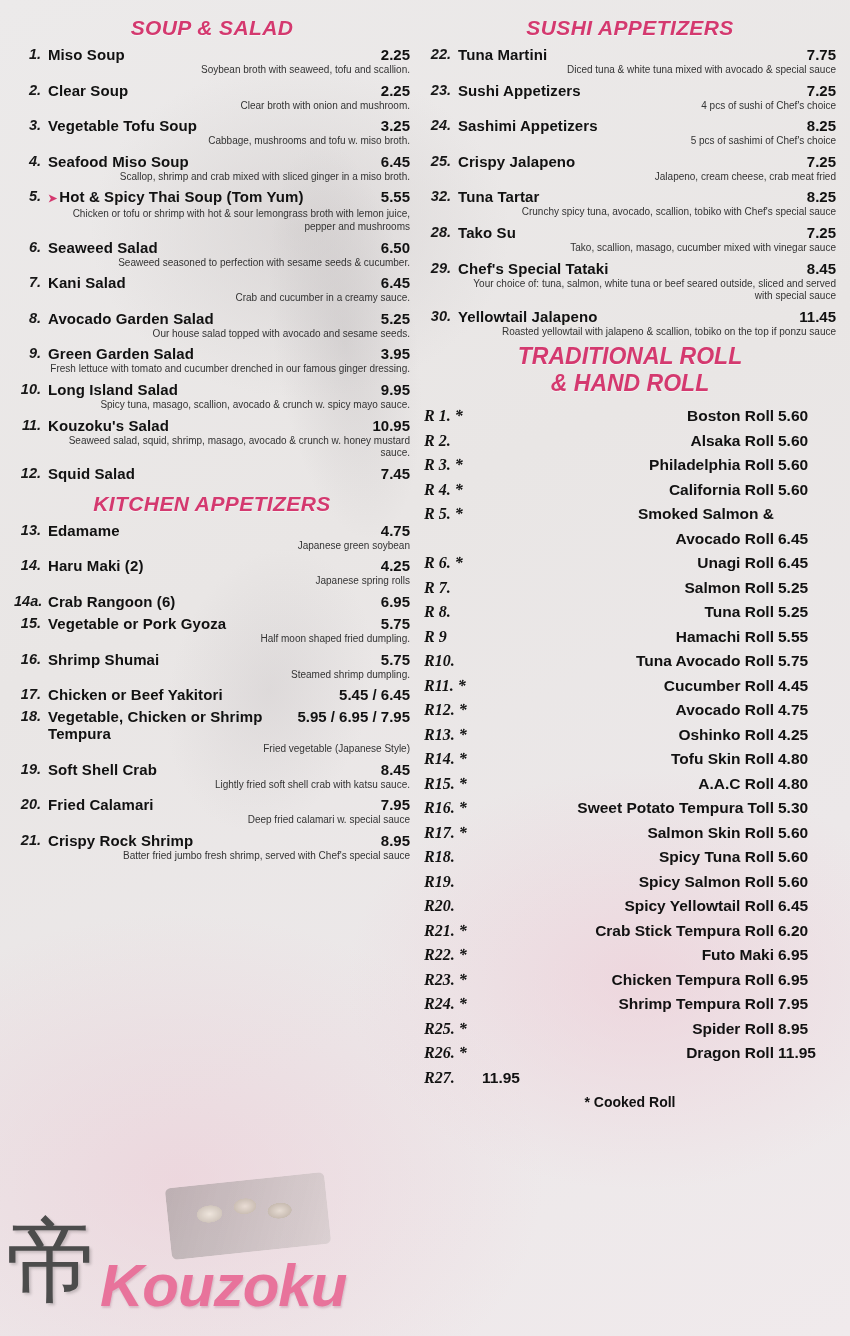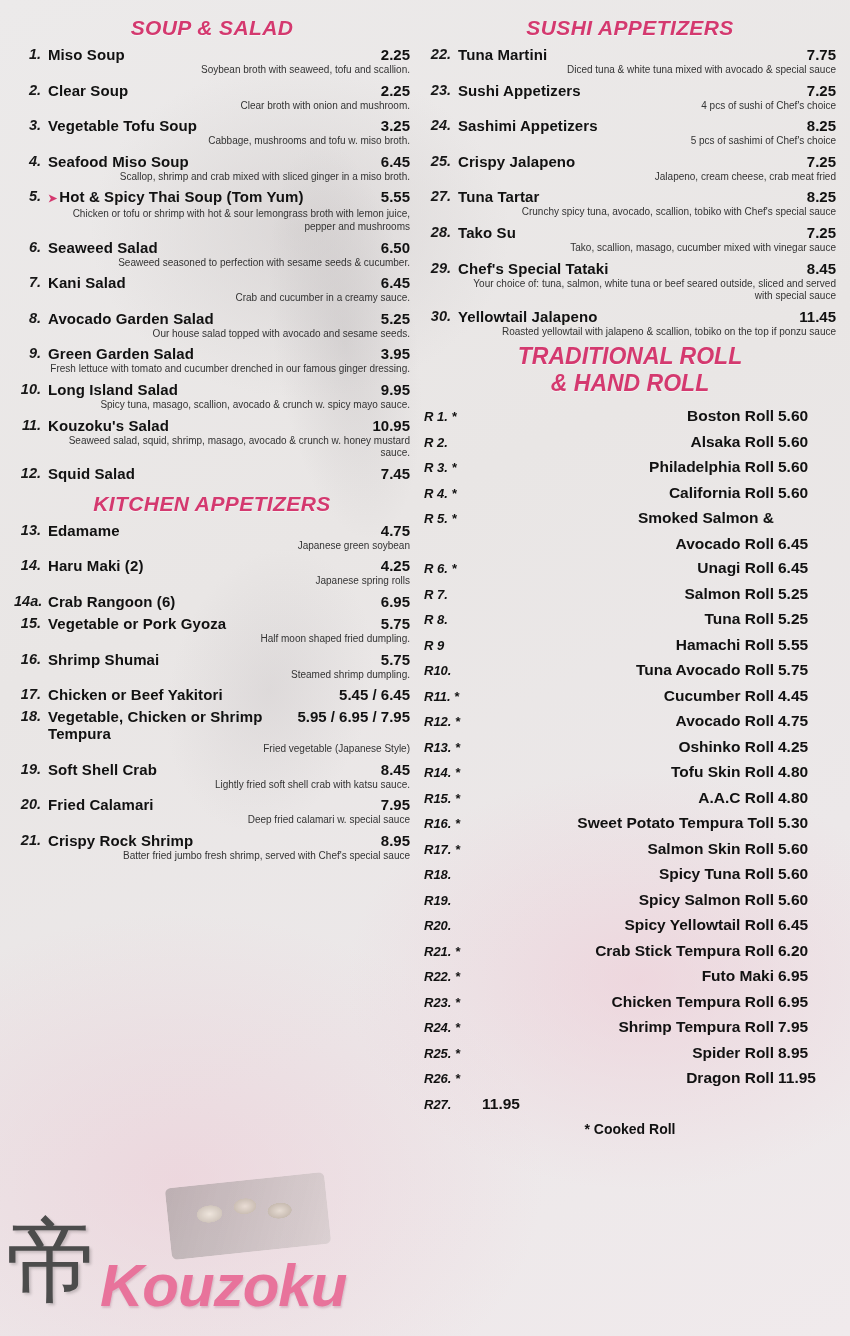--- a/index.html
+++ b/index.html
@@ -82,21 +82,21 @@
   .spicy {
     color:#d4396f; font-size:11px; margin-right:2px;
   }
 
   
   .roll-row {
     display:flex; align-items:baseline;
     font-size:15.5px; font-weight:bold; color:#111;
     margin-bottom:7.5px; line-height:17px;
   }
-  .roll-code { width:54px; flex:0 0 54px; font-style:italic; font-size:13px;}
+  .roll-code { width:54px; flex:0 0 54px; font-style:italic; font-size:16px;font-family:Liberation Serif, serif;}
   .roll-name { flex:1 1 auto;text-align:right; }
   .roll-name.indent { padding-left:54px; }
   .roll-price { width:62px; flex:0 0 62px; text-align:left; padding-left:4px; }
   .cooked-note {
     text-align:center; font-size:14px; font-weight:bold;
     margin-top:8px; color:#111;
   }
   .trad-title {
     color:#d4396f; font-weight:bold; font-style:italic;
     text-align:center; font-size:23px; line-height:27px;
@@ -458,21 +458,21 @@
               <div class="nameline">
                 <div class="iname">Crispy Jalapeno</div>
                 <div class="price">7.25</div>
               </div>
               <div class="desc">Jalapeno, cream cheese, crab meat fried</div>
             </div>
           </div>
         </div>
         <div class="item">
           <div class="row">
-            <div class="num">27.</div>
+            <div class="num">32.</div>
             <div class="body">
               <div class="nameline">
                 <div class="iname">Tuna Tartar</div>
                 <div class="price">8.25</div>
               </div>
               <div class="desc">Crunchy spicy tuna, avocado, scallion, tobiko with Chef's special sauce</div>
             </div>
           </div>
         </div>
         <div class="item">

